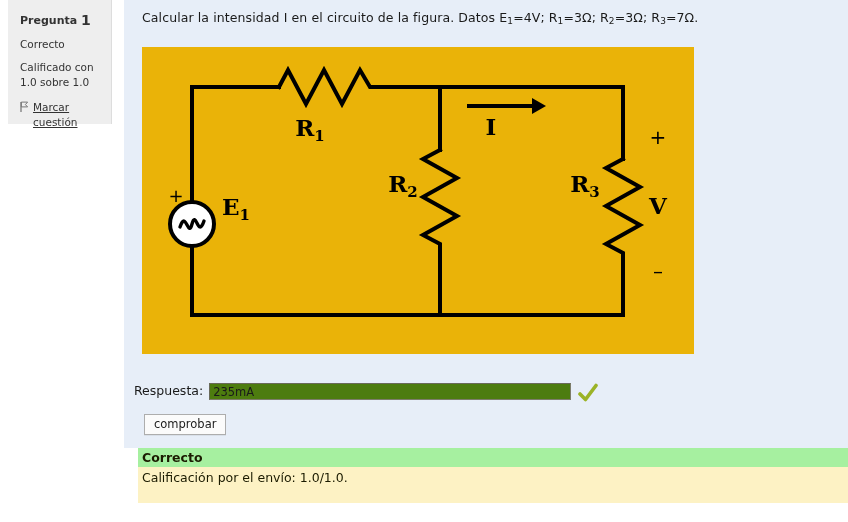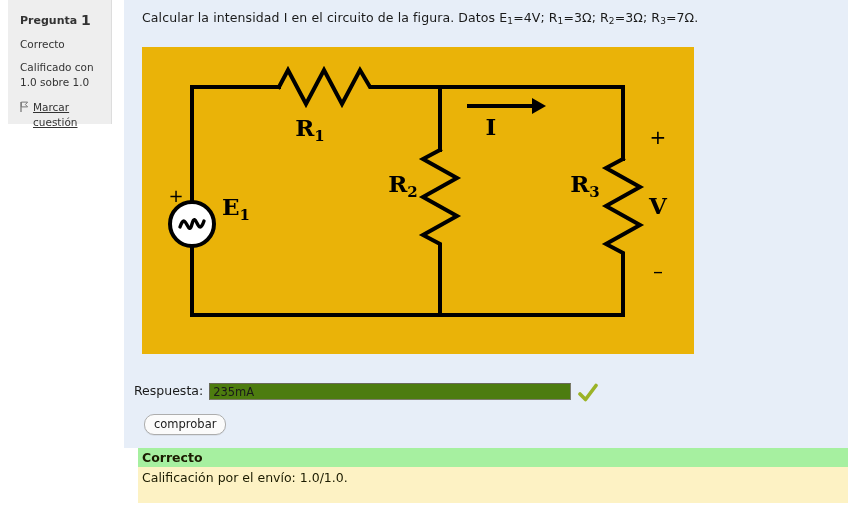--- a/index.html
+++ b/index.html
@@ -123,21 +123,21 @@
   #answer-check {
     width: 22px; height: 20px;
     display: inline-block;
   }
 
   #check-button {
     position: absolute;
     left: 144px; top: 414px;
     background: #fbfbfb;
     border: 1px solid #adadad;
-    border-radius: 10px;
+    border-radius: 0;
     font-family: "DejaVu Sans", "Liberation Sans", sans-serif;
     font-size: 11.5px;
     color: #202020;
     padding: 2px 9px 3px 9px;
     cursor: pointer;
     box-shadow: 0 1px 0 rgba(0,0,0,0.06);
   }
 
   
   #feedback {

